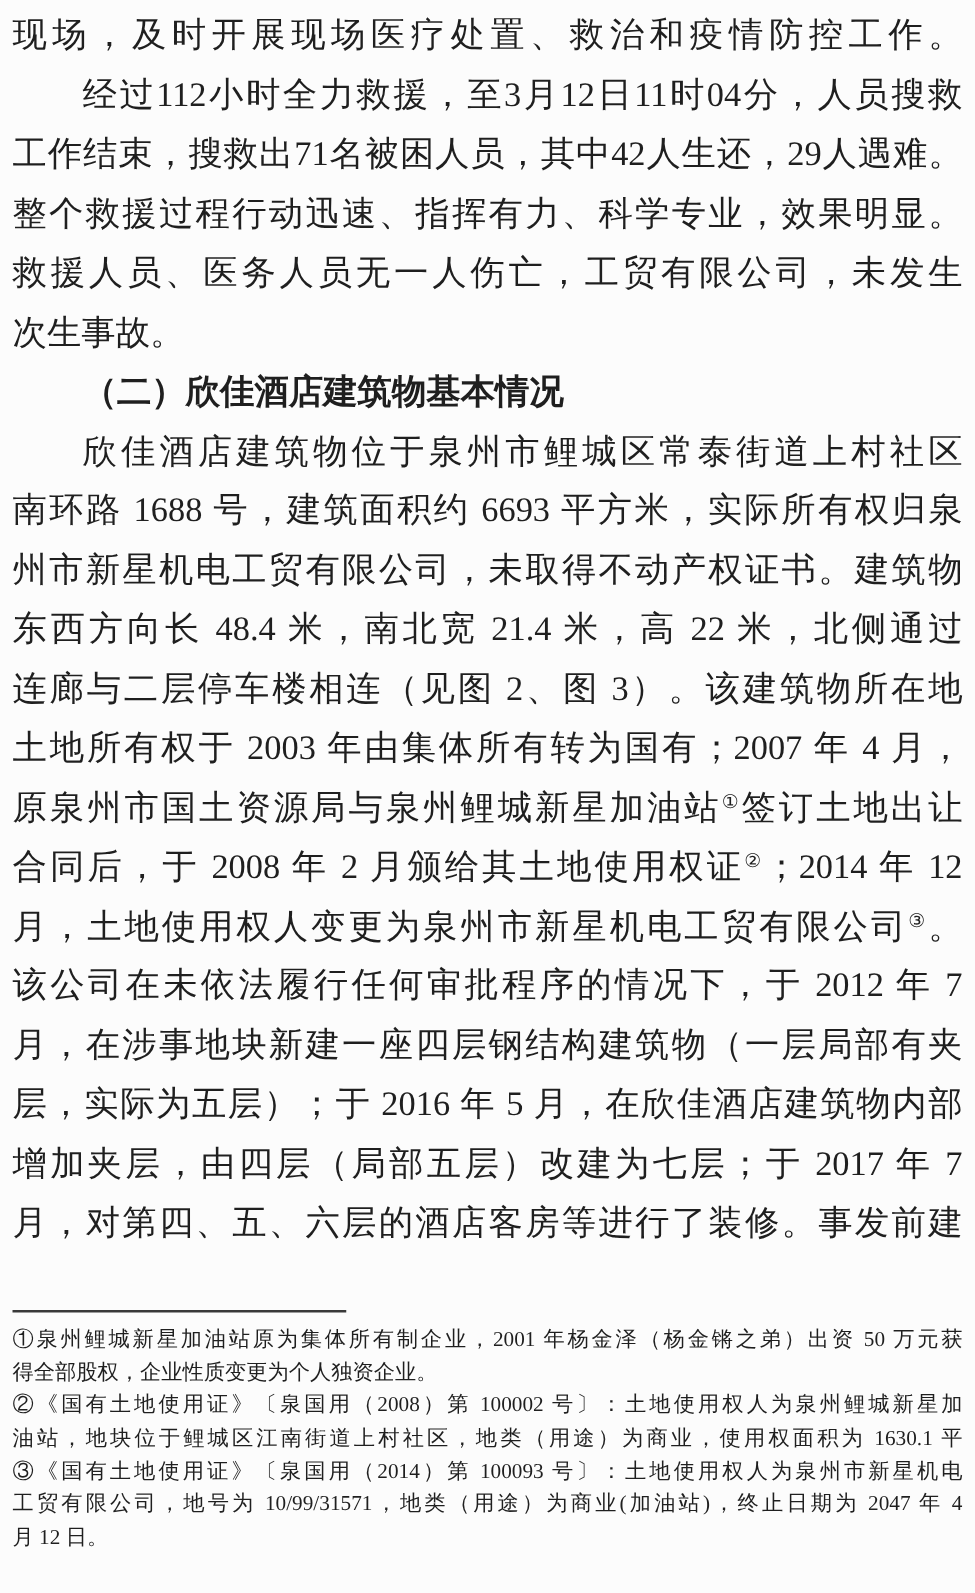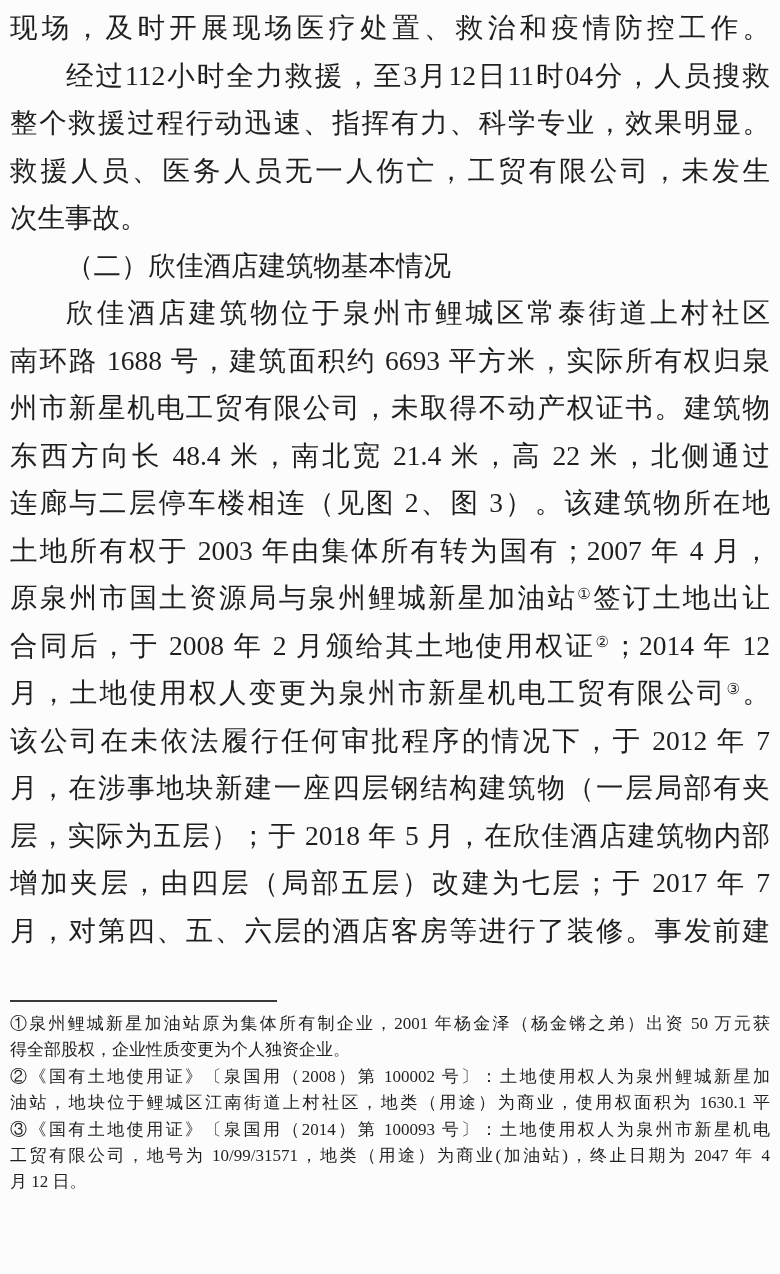--- a/index.html
+++ b/index.html
@@ -31,56 +31,57 @@
   .fn-line {
     font-size: 17px;
     line-height: 26.4px;
     height: 26.4px;
     text-align: justify;
     text-align-last: justify;
     text-justify: inter-character;
   }
   .no-stretch { text-align: right; text-align-last: left; }
   .indent { padding-left: 56px; }
-  .heading { font-weight: normal; }
+  .heading { font-weight: bold; }
   .sup {
     font-size: 0.55em;
     vertical-align: 0.55em;
     line-height: 0;
   }
   .footnote-sep {
     width: 267px;
     height: 0;
     border-top: 2px solid #3a3a3a;
     margin: 46px 0 9px 0;
   }
 </style>
 </head>
 <body>
 
 <div class="doc-page">
   <section>
       <div class="body-line"><span>现场，及时开展现场医疗处置、救治和疫情防控工作。</span></div>
       <div class="body-line indent"><span>经过112小时全力救援，至3月12日11时04分，人员搜救</span></div>
+      <div class="body-line"><span>工作结束，搜救出71名被困人员，其中42人生还，29人遇难。</span></div>
       <div class="body-line"><span>整个救援过程行动迅速、指挥有力、科学专业，效果明显。</span></div>
       <div class="body-line"><span>救援人员、医务人员无一人伤亡，工贸有限公司，未发生</span></div>
       <div class="body-line no-stretch"><span>次生事故。</span></div>
       <div class="body-line indent heading no-stretch"><span>（二）欣佳酒店建筑物基本情况</span></div>
       <div class="body-line indent"><span>欣佳酒店建筑物位于泉州市鲤城区常泰街道上村社区</span></div>
       <div class="body-line"><span>南环路 1688 号，建筑面积约 6693 平方米，实际所有权归泉</span></div>
       <div class="body-line"><span>州市新星机电工贸有限公司，未取得不动产权证书。建筑物</span></div>
       <div class="body-line"><span>东西方向长 48.4 米，南北宽 21.4 米，高 22 米，北侧通过</span></div>
       <div class="body-line"><span>连廊与二层停车楼相连（见图 2、图 3）。该建筑物所在地</span></div>
       <div class="body-line"><span>土地所有权于 2003 年由集体所有转为国有；2007 年 4 月，</span></div>
       <div class="body-line"><span>原泉州市国土资源局与泉州鲤城新星加油站</span><span class="sup">①</span><span>签订土地出让</span></div>
       <div class="body-line"><span>合同后，于 2008 年 2 月颁给其土地使用权证</span><span class="sup">②</span><span>；2014 年 12</span></div>
       <div class="body-line"><span>月，土地使用权人变更为泉州市新星机电工贸有限公司</span><span class="sup">③</span><span>。</span></div>
       <div class="body-line"><span>该公司在未依法履行任何审批程序的情况下，于 2012 年 7</span></div>
       <div class="body-line"><span>月，在涉事地块新建一座四层钢结构建筑物（一层局部有夹</span></div>
-      <div class="body-line"><span>层，实际为五层）；于 2018 年 5 月，在欣佳酒店建筑物内部</span></div>
+      <div class="body-line"><span>层，实际为五层）；于 2016 年 5 月，在欣佳酒店建筑物内部</span></div>
       <div class="body-line"><span>增加夹层，由四层（局部五层）改建为七层；于 2017 年 7</span></div>
       <div class="body-line"><span>月，对第四、五、六层的酒店客房等进行了装修。事发前建</span></div>
     </section>
   <div class="footnote-sep"></div>
   <section>
       <div class="fn-line"><span>①泉州鲤城新星加油站原为集体所有制企业，2001 年杨金泽（杨金锵之弟）出资 50 万元获</span></div>
       <div class="fn-line no-stretch"><span>得全部股权，企业性质变更为个人独资企业。</span></div>
       <div class="fn-line"><span>②《国有土地使用证》〔泉国用（2008）第 100002 号〕：土地使用权人为泉州鲤城新星加</span></div>
       <div class="fn-line"><span>油站，地块位于鲤城区江南街道上村社区，地类（用途）为商业，使用权面积为 1630.1 平</span></div>
       <div class="fn-line"><span>③《国有土地使用证》〔泉国用（2014）第 100093 号〕：土地使用权人为泉州市新星机电</span></div>

